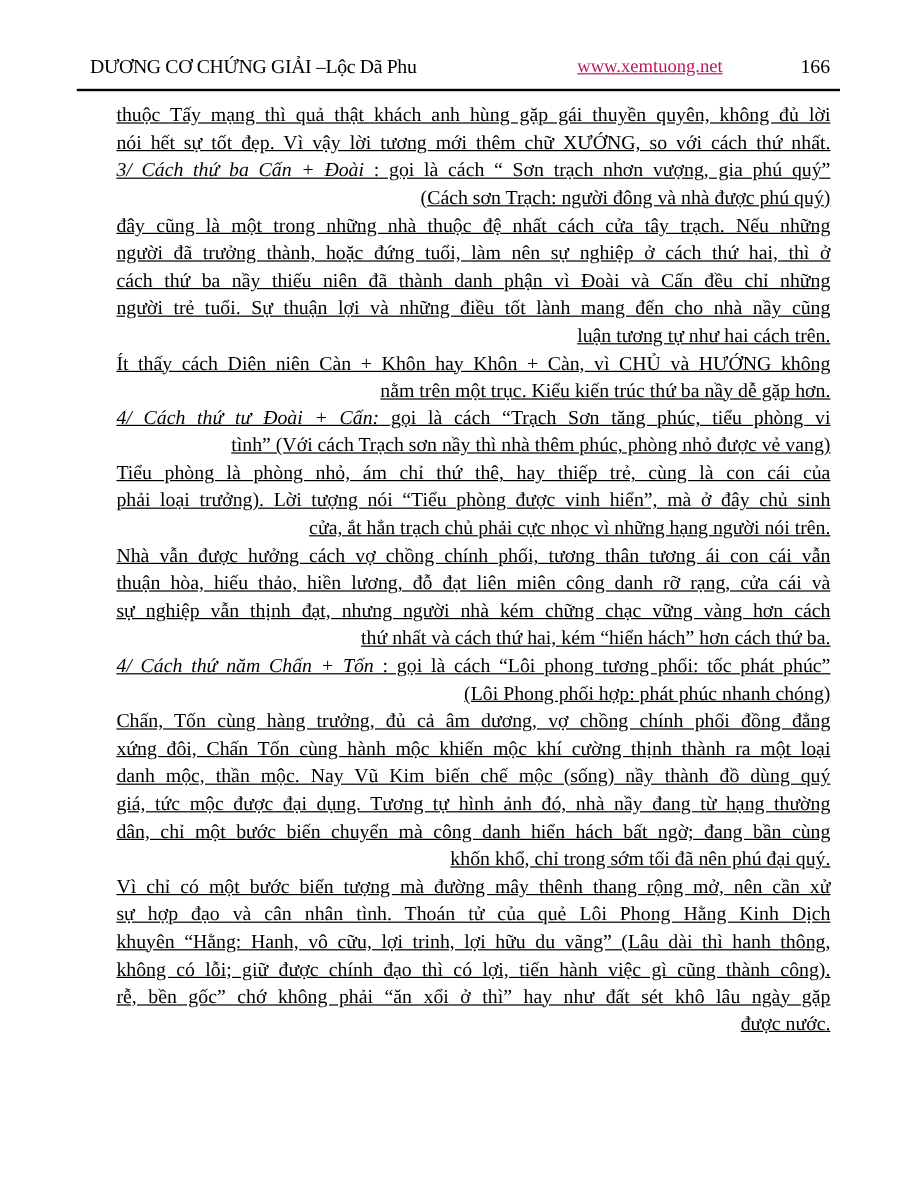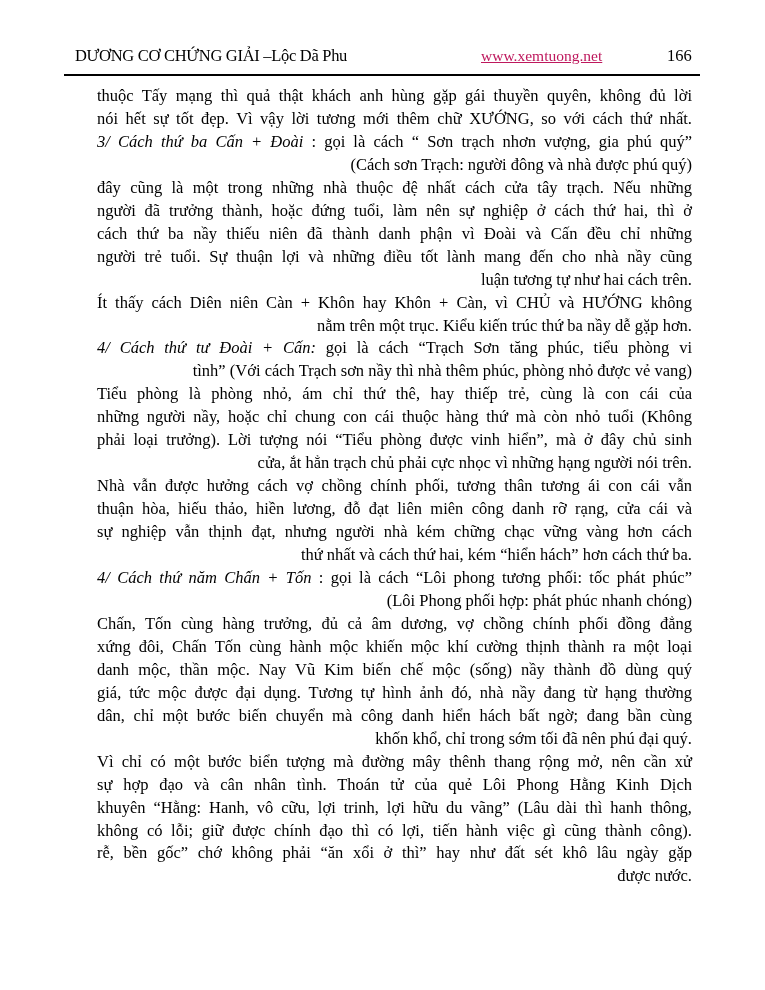--- a/index.html
+++ b/index.html
@@ -26,21 +26,21 @@
     position:absolute; left:667px; top:46px;
     font-size:16.5px;
   }
   .rule {
     position:absolute; left:64px; top:74px;
     width:636px; height:2px;
     background:#000000; border:none; margin:0; padding:0;
   }
   .body-text {
     position:absolute; left:97px; top:85px; width:595px;
-    font-size:16.5px; line-height:22.95px;
+    font-size:16.5px; line-height:22.95px;text-decoration:underline;
   }
   .line { min-height:22.95px; text-align:right; }
   .line.just { text-align:justify; text-align-last:justify; }
   .it { font-style:italic; }
 </style>
 </head>
 <body>
 
 <div class="page" style="color: rgb(0, 0, 0);">
   <div class="h-title">DƯƠNG CƠ CHỨNG GIẢI –Lộc Dã Phu</div>
@@ -55,21 +55,20 @@
       <div class="line just"><span>đây cũng là một trong những nhà thuộc đệ nhất cách cửa tây trạch. Nếu những</span></div>
       <div class="line just"><span>người đã trưởng thành, hoặc đứng tuổi, làm nên sự nghiệp ở cách thứ hai, thì ở</span></div>
       <div class="line just"><span>cách thứ ba nầy thiếu niên đã thành danh phận vì Đoài và Cấn đều chỉ những</span></div>
       <div class="line just"><span>người trẻ tuổi. Sự thuận lợi và những điều tốt lành mang đến cho nhà nầy cũng</span></div>
       <div class="line"><span>luận tương tự như hai cách trên.</span></div>
       <div class="line just"><span>Ít thấy cách Diên niên Càn + Khôn hay Khôn + Càn, vì CHỦ và HƯỚNG không</span></div>
       <div class="line"><span>nằm trên một trục. Kiểu kiến trúc thứ ba nầy dễ gặp hơn.</span></div>
       <div class="line just"><span class="it">4/ Cách thứ tư Đoài + Cấn:</span><span> gọi là cách “Trạch Sơn tăng phúc, tiểu phòng vi</span></div>
       <div class="line"><span>tình” (Với cách Trạch sơn nầy thì nhà thêm phúc, phòng nhỏ được vẻ vang)</span></div>
       <div class="line just"><span>Tiểu phòng là phòng nhỏ, ám chỉ thứ thê, hay thiếp trẻ, cùng là con cái của</span></div>
-      <div class="line just"><span>những người nầy, hoặc chỉ chung con cái thuộc hàng thứ mà còn nhỏ tuổi (Không</span></div>
       <div class="line just"><span>phải loại trưởng). Lời tượng nói “Tiểu phòng được vinh hiển”, mà ở đây chủ sinh</span></div>
       <div class="line"><span>cửa, ắt hẳn trạch chủ phải cực nhọc vì những hạng người nói trên.</span></div>
       <div class="line just"><span>Nhà vẫn được hưởng cách vợ chồng chính phối, tương thân tương ái con cái vẫn</span></div>
       <div class="line just"><span>thuận hòa, hiếu thảo, hiền lương, đỗ đạt liên miên công danh rỡ rạng, cửa cái và</span></div>
       <div class="line just"><span>sự nghiệp vẫn thịnh đạt, nhưng người nhà kém chững chạc vững vàng hơn cách</span></div>
       <div class="line"><span>thứ nhất và cách thứ hai, kém “hiển hách” hơn cách thứ ba.</span></div>
       <div class="line just"><span class="it">4/ Cách thứ năm Chấn + Tốn</span><span> : gọi là cách “Lôi phong tương phối: tốc phát phúc”</span></div>
       <div class="line"><span>(Lôi Phong phối hợp: phát phúc nhanh chóng)</span></div>
       <div class="line just"><span>Chấn, Tốn cùng hàng trưởng, đủ cả âm dương, vợ chồng chính phối đồng đẳng</span></div>
       <div class="line just"><span>xứng đôi, Chấn Tốn cùng hành mộc khiến mộc khí cường thịnh thành ra một loại</span></div>

